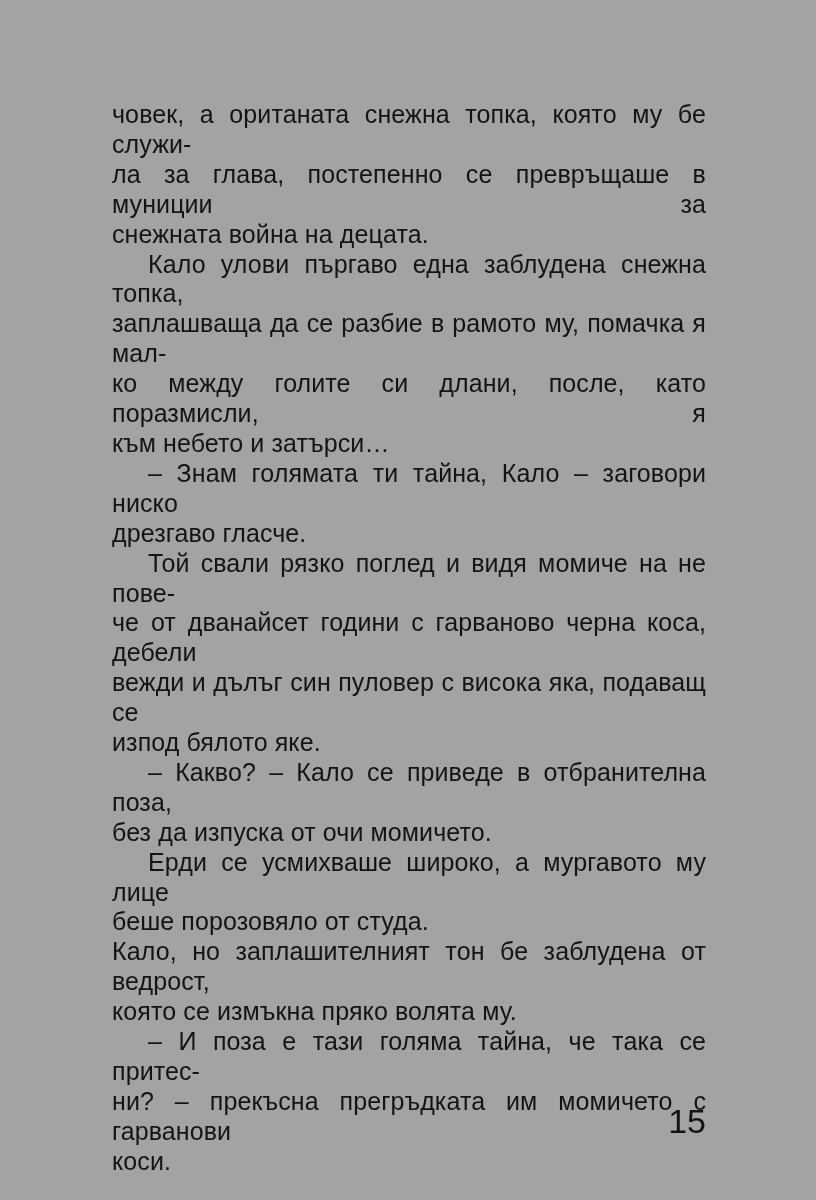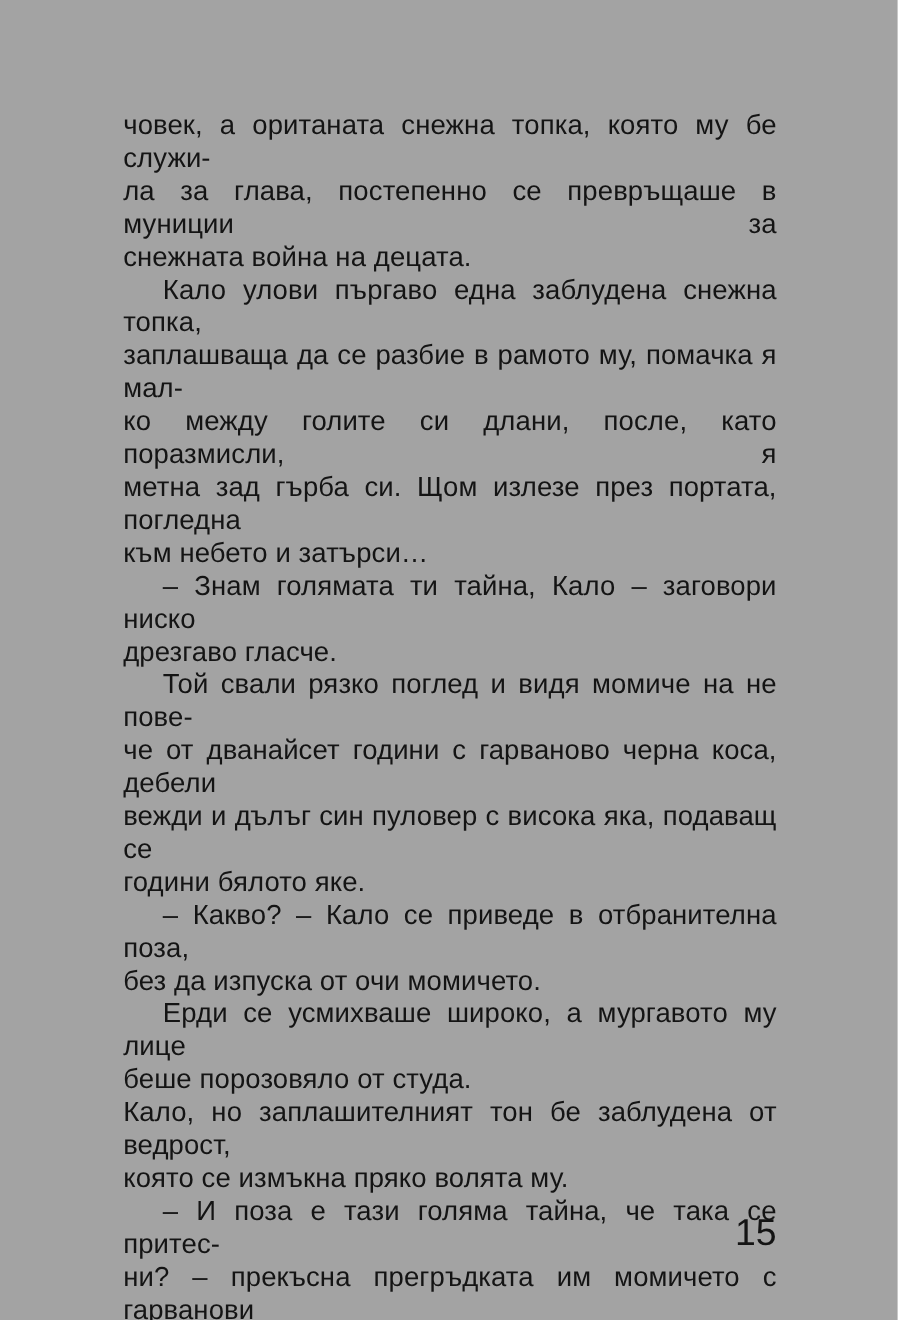--- a/index.html
+++ b/index.html
@@ -57,32 +57,31 @@
   <div class="text-block" id="text-block">
       <div class="paragraph">
         <div class="line">човек, а оританата снежна топка, която му бе служи-</div>
         <div class="line">ла за глава, постепенно се превръщаше в муниции за</div>
         <div class="line last">снежната война на децата.</div>
       </div>
       <div class="paragraph">
         <div class="line indent">Кало улови пъргаво една заблудена снежна топка,</div>
         <div class="line">заплашваща да се разбие в рамото му, помачка я мал-</div>
         <div class="line">ко между голите си длани, после, като поразмисли, я</div>
-        <div class="line">метна зад гърба си. Щом излезе през портата, погледна</div>
         <div class="line last">към небето и затърси…</div>
       </div>
       <div class="paragraph">
         <div class="line indent">– Знам голямата ти тайна, Кало – заговори ниско</div>
         <div class="line last">дрезгаво гласче.</div>
       </div>
       <div class="paragraph">
         <div class="line indent">Той свали рязко поглед и видя момиче на не пове-</div>
         <div class="line">че от дванайсет години с гарваново черна коса, дебели</div>
         <div class="line">вежди и дълъг син пуловер с висока яка, подаващ се</div>
-        <div class="line last">години бялото яке.</div>
+        <div class="line last">изпод бялото яке.</div>
       </div>
       <div class="paragraph">
         <div class="line indent">– Какво? – Кало се приведе в отбранителна поза,</div>
         <div class="line last">без да изпуска от очи момичето.</div>
       </div>
       <div class="paragraph">
         <div class="line indent">Ерди се усмихваше широко, а мургавото му лице</div>
         <div class="line last">беше порозовяло от студа.</div>
       </div>
       <div class="paragraph">

